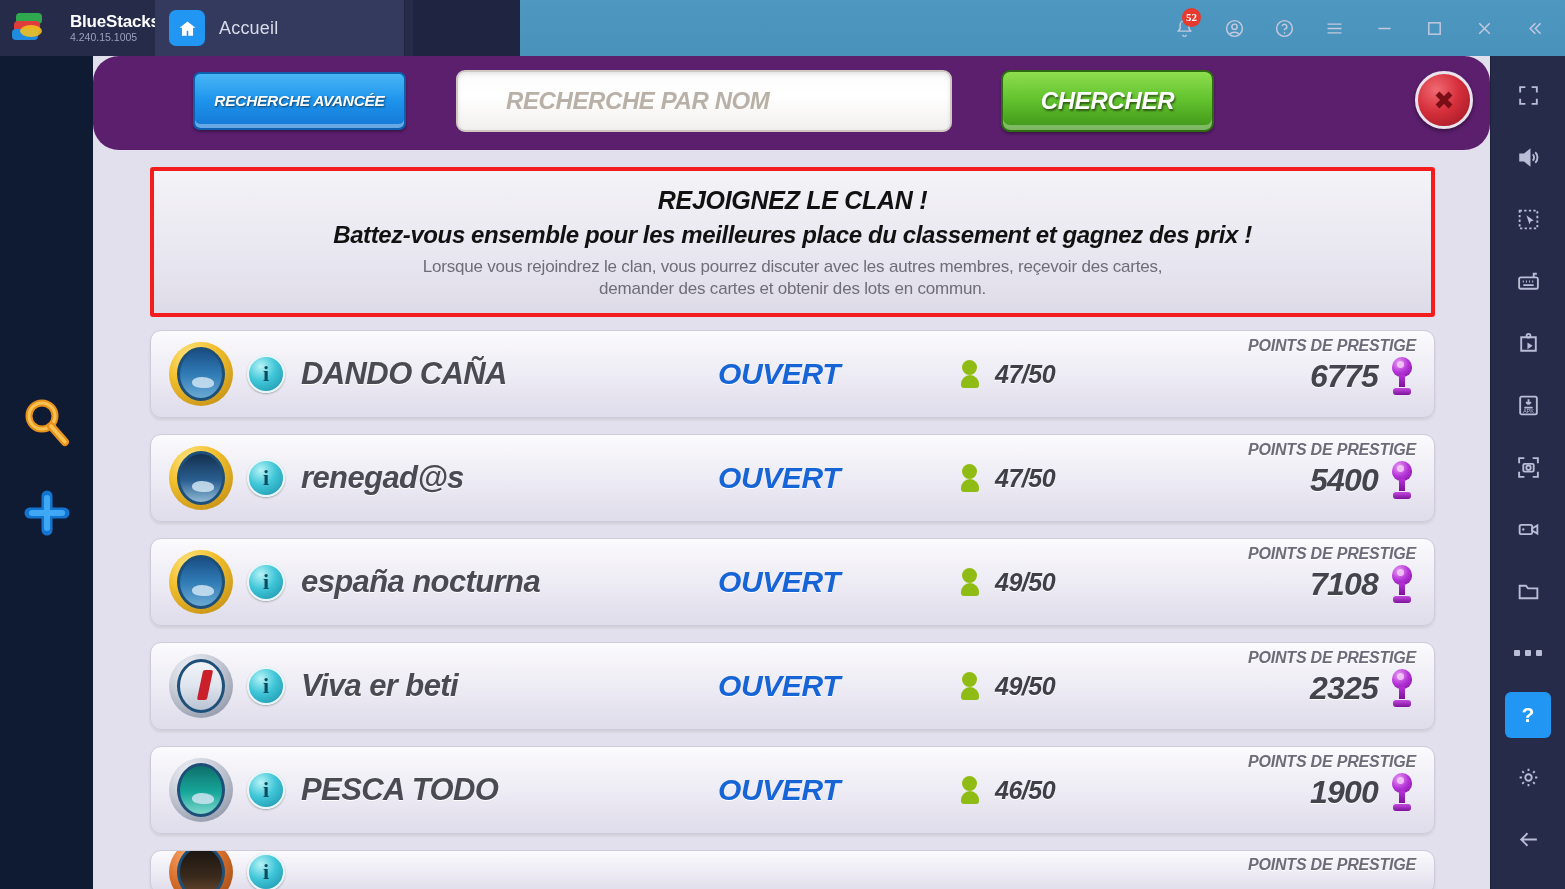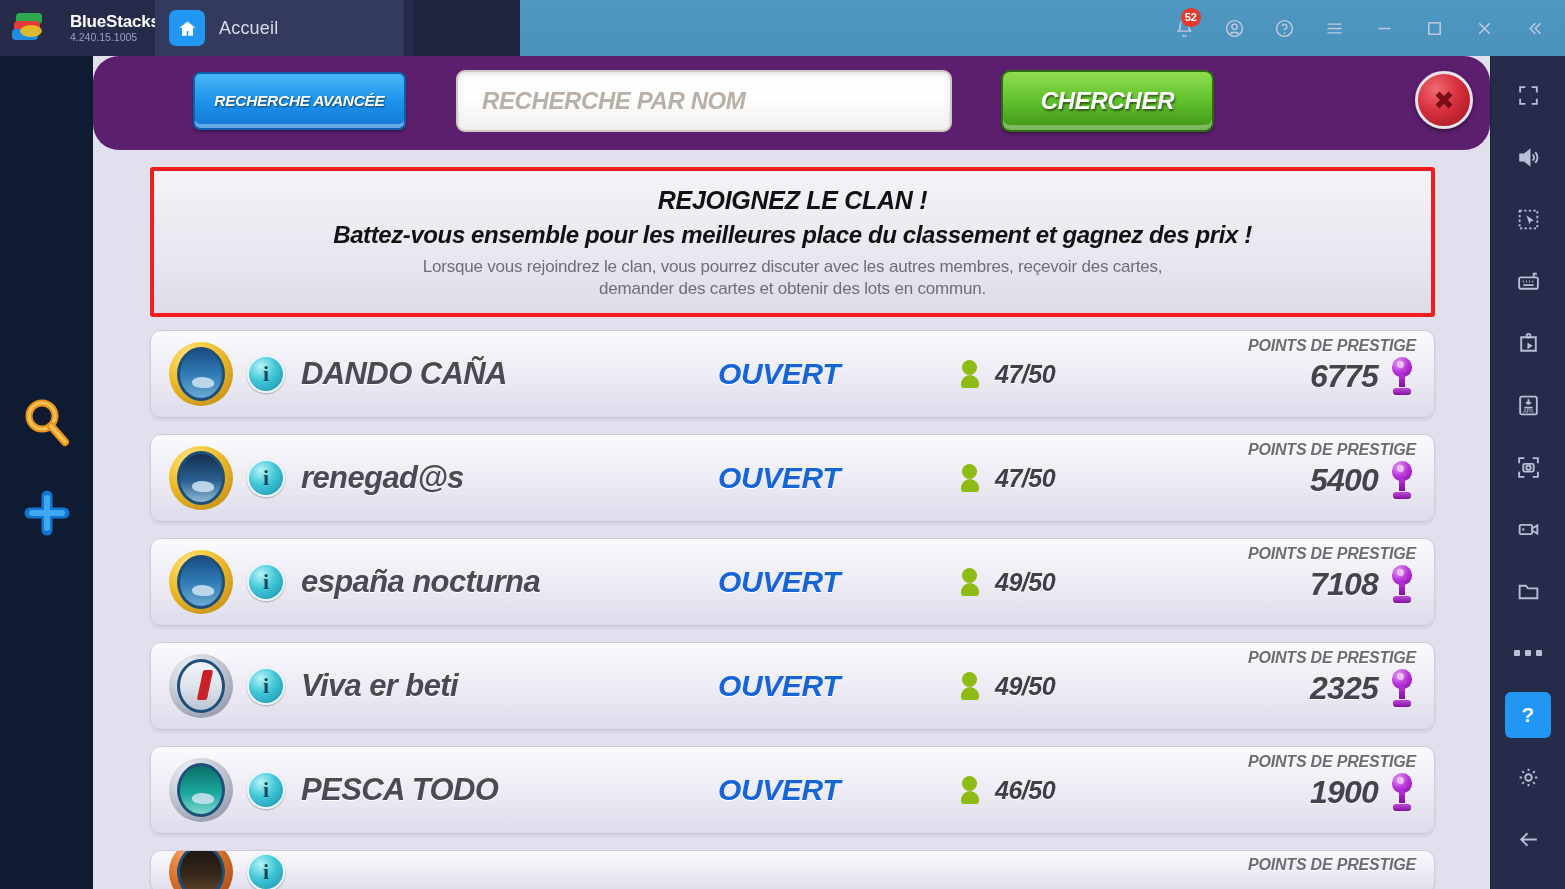--- a/index.html
+++ b/index.html
@@ -60,21 +60,21 @@
   .tb-icons { display:flex; align-items:center; gap:4px; padding-right:8px; }
   .tb-btn {
     width:46px; height:56px; display:flex; align-items:center; justify-content:center;
     position:relative; color:#c8cce0;
   }
   .tb-btn svg { width:21px; height:21px; stroke:#c4c9df; fill:none; stroke-width:1.7; }
   .badge {
     position:absolute; top:8px; right:6px; min-width:19px; height:19px;
     background:#e8392f; color:#fff; border-radius:10px; font-size:11px;
     font-weight:bold; display:flex; align-items:center; justify-content:center;
-    padding:0 4px; line-height:1;
+    padding:0 4px; line-height:1;font-family:Liberation Serif, serif;
   }
 
   
   .rsidebar {
     position:absolute; right:0; top:56px; width:75px; height:833px;
     background:#262b4a; border-left:1px solid #1c2138;
     display:flex; flex-direction:column; align-items:center; padding-top:16px;
   }
   .rs-item { width:46px; height:46px; margin-bottom:16px; display:flex;
              align-items:center; justify-content:center; border-radius:6px; }
@@ -108,21 +108,21 @@
     position:absolute; left:363px; top:14px; width:496px; height:62px;
     background:linear-gradient(#fbfbfb 0%,#ffffff 40%,#f2f0ee 100%);
     border:2px solid #cfc8c2; border-radius:9px;
     display:flex; align-items:center; padding-left:24px;
     box-shadow:inset 0 2px 4px rgba(0,0,0,.10);
   }
   .searchbox input {
     border:none; outline:none; background:transparent; width:90%;
     font-family:"Liberation Sans", sans-serif;
     font-size:24px; font-style:italic; font-weight:bold;
-    color:#b9b1a8; letter-spacing:-.4px;
+    color:#b9b1a8; letter-spacing:-.4px;margin-left:24px;
   }
   .searchbox input::placeholder { color:#b9b1a8; opacity:1; }
   .btn-search {
     position:absolute; left:908px; top:14px; width:213px; height:62px;
     background:linear-gradient(#8ede4f 0%,#62c22e 48%,#3f9418 100%);
     border:2px solid #2e6b12; border-radius:9px;
     box-shadow:inset 0 -5px 0 rgba(255,255,255,.32), 0 2px 3px rgba(0,0,0,.35);
     display:flex; align-items:center; justify-content:center;
   }
   .btn-search span {

